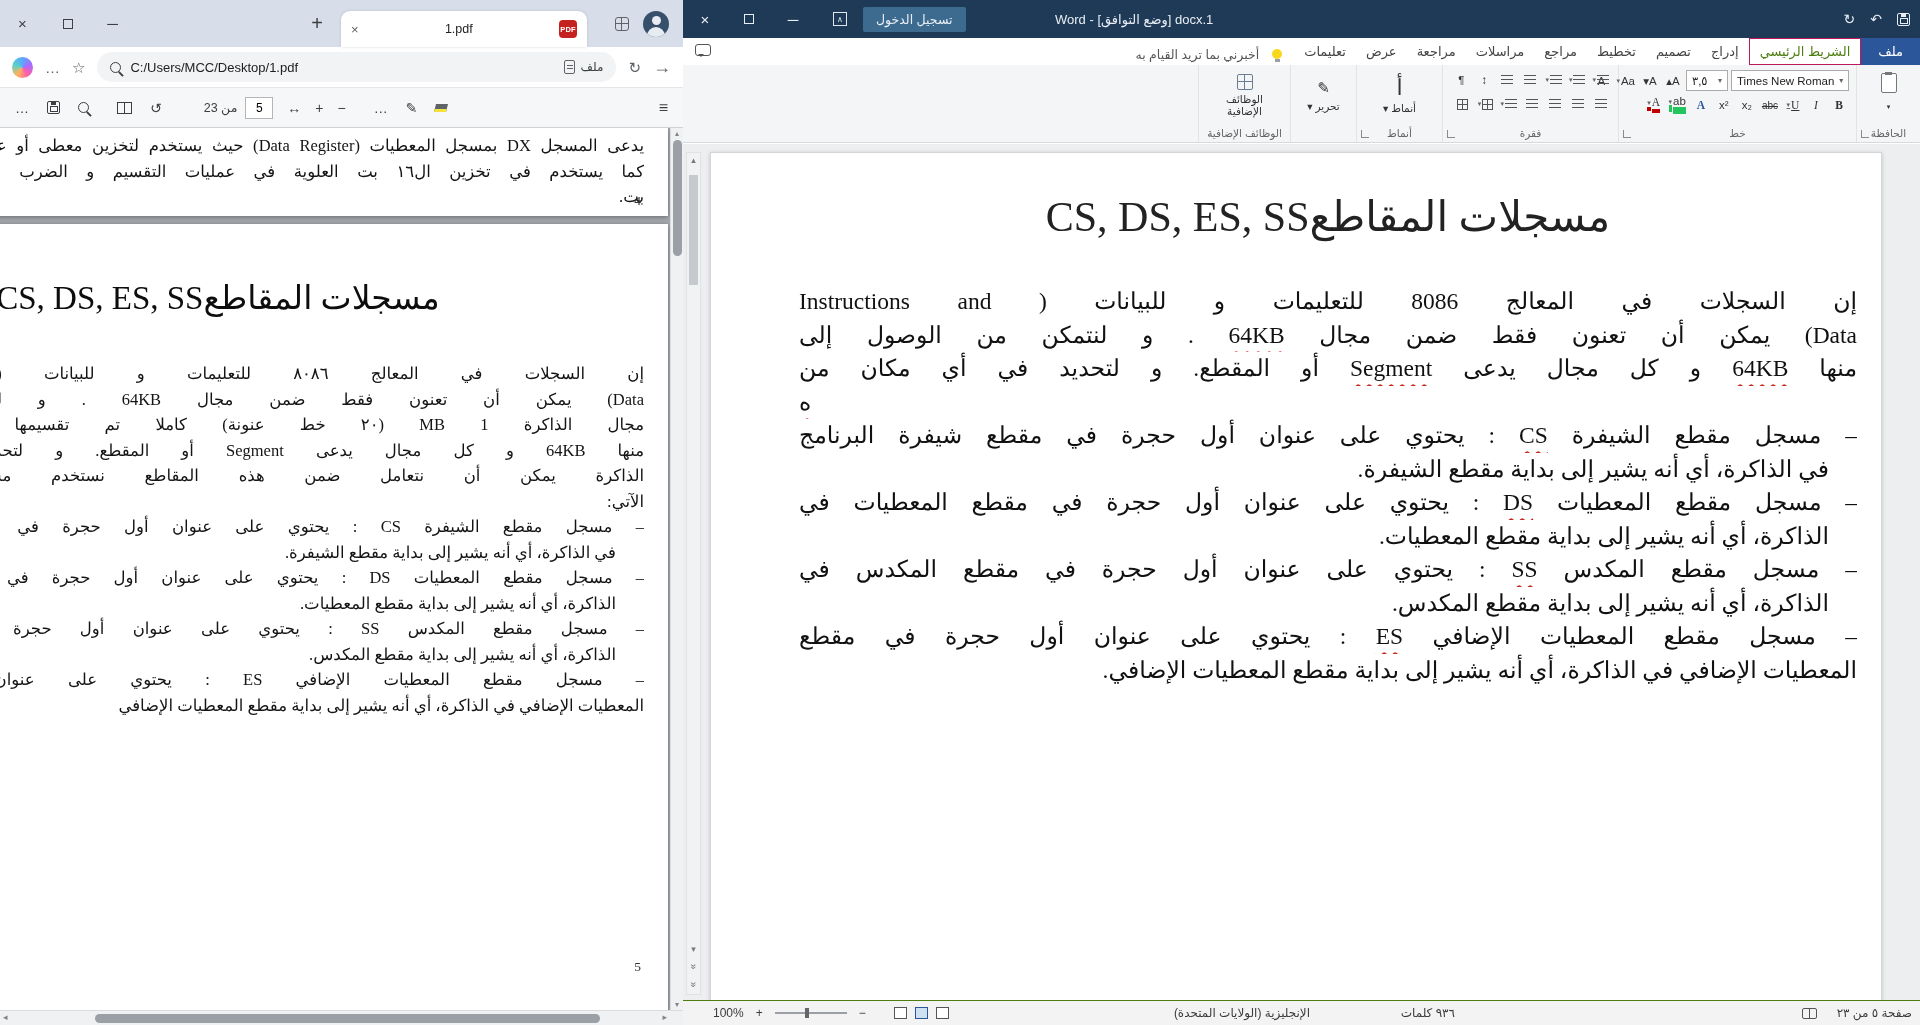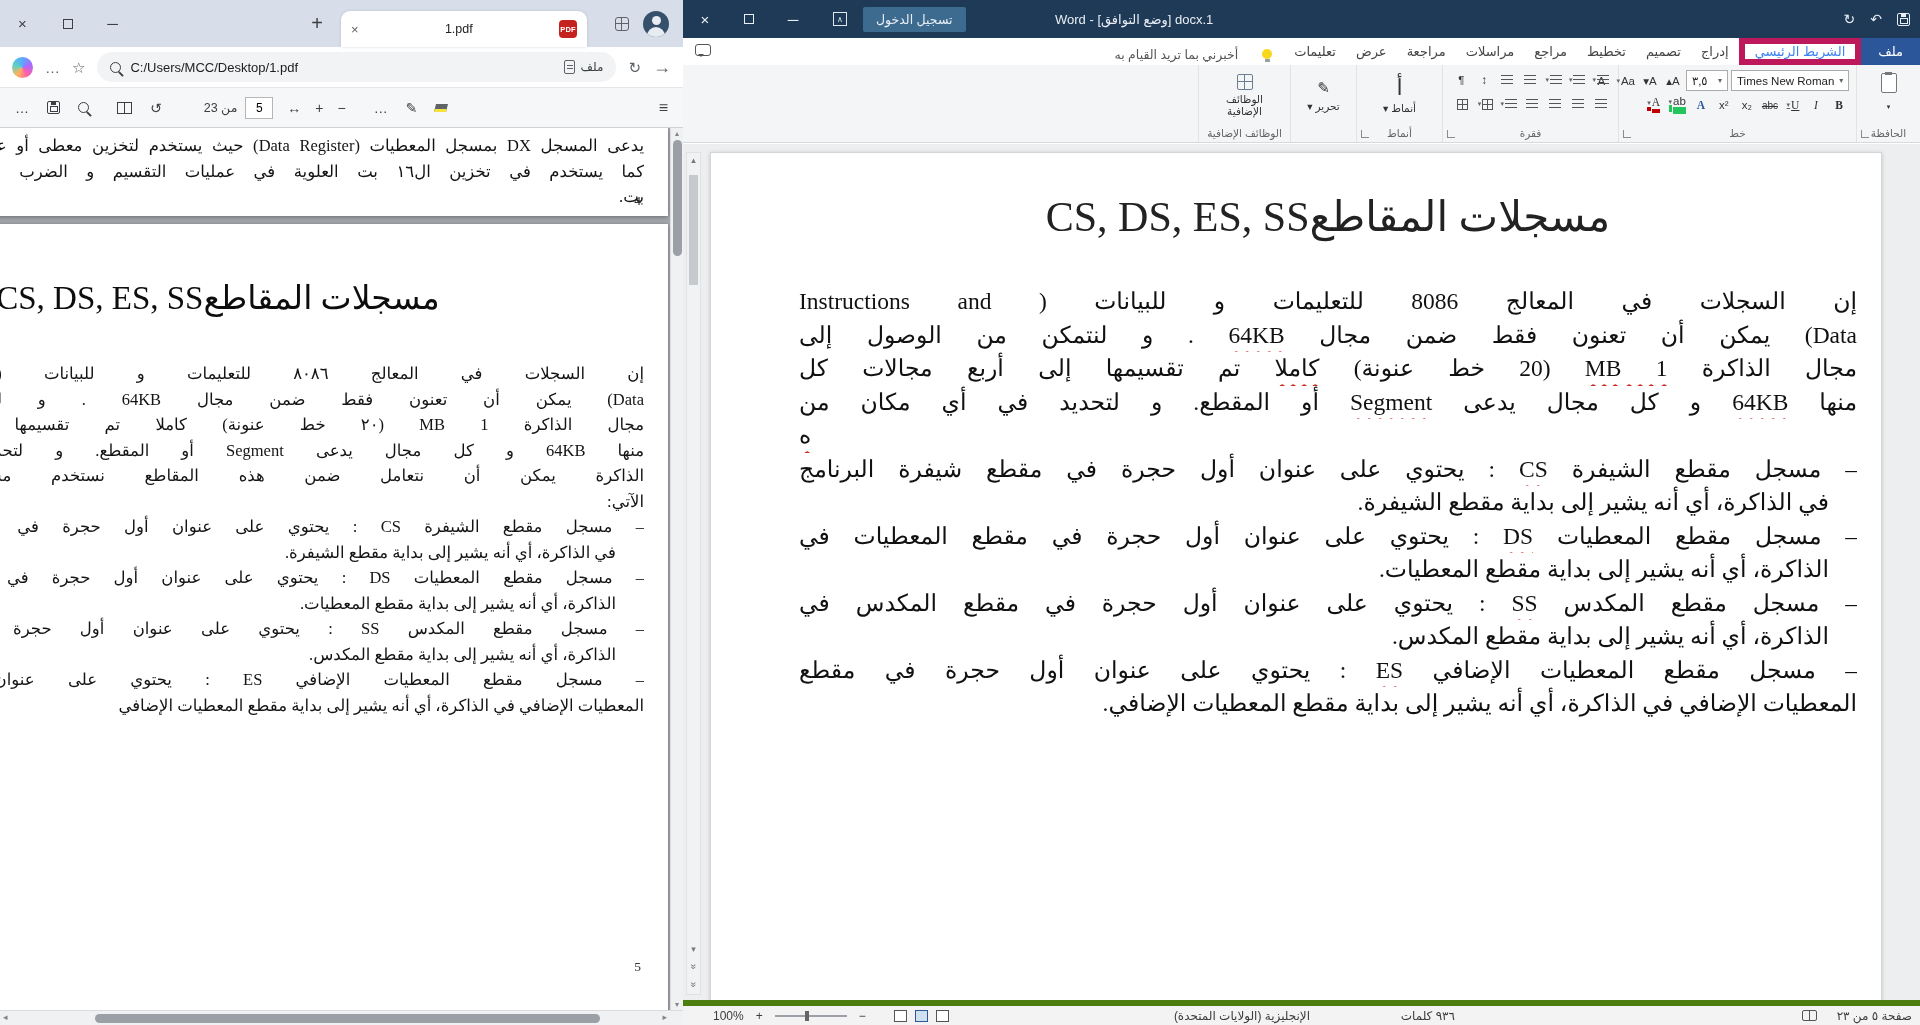--- a/index.html
+++ b/index.html
@@ -78,22 +78,22 @@
   .wt-text{position:absolute;left:372px;top:0;height:100%;display:flex;align-items:center;font-size:13px;direction:rtl;white-space:nowrap}
   .wt-qat{position:absolute;right:10px;top:0;height:100%;display:flex;align-items:center;gap:15px;font-size:14px;color:#e9eef4}
   .i-save.w{border-color:#e9eef4}
   .i-save.w::before{background:#e9eef4}
   .i-save.w::after{border-color:#e9eef4}
 
   .w-tabs{height:27px;background:#fff;display:flex;direction:rtl;align-items:stretch;font-size:13px;color:#444;position:relative}
   .tabs-host{display:contents}
   .w-tab{padding:0 10px;display:flex;align-items:center;white-space:nowrap}
   .w-tab.file{background:#2b579a;color:#fff;padding:0 17px}
-  .w-tab.active{color:#3b82f6;border:6px solid #be185d;background:#fff}
-  .tellme{display:flex;align-items:center;gap:24px;color:#555;padding:16px 12px;font-size:12.5px;white-space:nowrap}
+  .w-tab.active{color:#4d7c0f;border:1px solid #be185d;background:#fff}
+  .tellme{display:flex;align-items:center;gap:13px;color:#555;padding:16px 12px;font-size:12.5px;white-space:nowrap}
   .i-bulb{width:10px;height:10px;border-radius:50%;background:#f9d71c;position:relative}
   .i-bulb::after{content:"";position:absolute;bottom:-3px;left:2.5px;width:5px;height:3px;background:#9aa0a6}
   .i-comment{position:absolute;left:12px;top:6px;width:16px;height:12px;border:1.4px solid #555;border-radius:3px}
   .i-comment::after{content:"";position:absolute;bottom:-5px;left:2px;border:3px solid transparent;border-top-color:#555}
 
   .w-ribbon{height:78px;background:#f4f5f7;border-bottom:1px solid #d8d9db;display:flex;direction:rtl;align-items:stretch}
   .rgroup{display:flex;flex-direction:column;border-left:1px solid #e2e3e5}
   .rg-body{flex:1;padding:5px 7px;display:flex;gap:4px}
   .rg-col{flex-direction:column;align-items:center;justify-content:center}
   .rg-label{height:17px;display:flex;align-items:center;justify-content:center;font-size:10.5px;color:#666;position:relative;padding:0 14px 2px;white-space:nowrap;overflow:hidden}
@@ -124,21 +124,21 @@
   .w-vthumb{position:absolute;top:22px;left:2px;width:9px;height:110px;background:#c6c9cd}
   .w-varr{position:absolute;left:0;width:100%;text-align:center;font-size:9px;color:#777}
   .chev{position:absolute;left:0;width:100%;text-align:center;font-size:10px;color:#777;transform:rotate(90deg)}
   .w-page{position:absolute;left:27px;top:8px;width:1172px;height:1040px;background:#fff;border:1px solid #d4d5d7;box-shadow:0 1px 4px rgba(0,0,0,.18);padding:36px 24px 0 88px}
   .doc-rtl{direction:rtl;color:#111}
   .doc-title{font-size:42px;line-height:56px;text-align:center;white-space:nowrap;margin-bottom:40px;direction:rtl}
   .doc-lines{font-size:23.5px;line-height:33.5px}
   .sq-red{text-decoration-line:underline;text-decoration-style:wavy;text-decoration-color:#c9271c;text-decoration-thickness:2px;text-underline-offset:8px;text-decoration-skip-ink:none}
   .watermark{position:absolute;left:12px;top:760px;font-size:66px;font-weight:bold;color:#6f767d;opacity:.45;direction:rtl;z-index:5}
 
-  .w-status{position:absolute;left:0;right:0;bottom:0;height:25px;background:#f3f3f4;border-top:6px solid #4d7c0f;font-size:12px;color:#3b3b3b}
+  .w-status{position:absolute;left:0;right:0;bottom:0;height:25px;background:#f3f3f4;border-top:1px solid #4d7c0f;font-size:12px;color:#3b3b3b}
   .st-left{position:absolute;left:30px;top:0;height:100%;display:flex;align-items:center;gap:12px}
   .zoom-track{width:72px;height:2px;background:#9aa0a6;position:relative}
   .zoom-thumb{position:absolute;left:30px;top:-4px;width:4px;height:10px;background:#666}
   .views{display:flex;gap:8px;align-items:center;margin-left:16px}
   .v-ic{width:13px;height:12px;border:1px solid #555;background:#fff}
   .v-ic.sel{background:#cfe0f0;border-color:#2b579a}
   .st-item{position:absolute;top:0;height:100%;display:flex;align-items:center;direction:rtl;white-space:nowrap}
   .i-book{width:15px;height:11px;border:1.3px solid #555;border-radius:2px;background:linear-gradient(#555,#555) center/1px 100% no-repeat}
 </style>
 </head>
@@ -445,21 +445,20 @@
           </div>
       </div>
     </div>
 
     <div class="w-docarea">
       <div class="w-page ser">
         <div class="doc-title">مسجلات المقاطعCS, DS, ES, SS</div>
         <div class="doc-lines doc-rtl">
             <div class="tline"><span>إن السجلات في المعالج 8086 للتعليمات و للبيانات ( Instructions and</span></div>
             <div class="tline"><span>Data) يمكن أن تعنون فقط ضمن مجال </span><span class="sq-red">64KB</span><span> . و لنتمكن من الوصول إلى</span></div>
-            <div class="tline"><span>مجال الذاكرة </span><span class="sq-red">1 MB</span><span> (20 خط عنونة) </span><span class="sq-red">كاملا</span><span> تم تقسيمها إلى أربع مجالات كل</span></div>
             <div class="tline"><span>منها </span><span class="sq-red">64KB</span><span> و كل مجال يدعى </span><span class="sq-red">Segment</span><span> أو المقطع. و لتحديد في أي مكان من</span></div>
             <div class="tline lastleft"><span class="sq-red">ه</span></div>
             <div class="tline"><span>– مسجل مقطع الشيفرة </span><span class="sq-red">CS</span><span> : يحتوي على عنوان أول حجرة في مقطع شيفرة البرنامج</span></div>
             <div class="tline last ind"><span>في الذاكرة، أي أنه يشير إلى بداية مقطع الشيفرة.</span></div>
             <div class="tline"><span>– مسجل مقطع المعطيات </span><span class="sq-red">DS</span><span> : يحتوي على عنوان أول حجرة في مقطع المعطيات في</span></div>
             <div class="tline last ind"><span>الذاكرة، أي أنه يشير إلى بداية مقطع المعطيات.</span></div>
             <div class="tline"><span>– مسجل مقطع المكدس </span><span class="sq-red">SS</span><span> : يحتوي على عنوان أول حجرة في مقطع المكدس في</span></div>
             <div class="tline last ind"><span>الذاكرة، أي أنه يشير إلى بداية مقطع المكدس.</span></div>
             <div class="tline"><span>– مسجل مقطع المعطيات الإضافي </span><span class="sq-red">ES</span><span> : يحتوي على عنوان أول حجرة في مقطع</span></div>
             <div class="tline last"><span>المعطيات الإضافي في الذاكرة، أي أنه يشير إلى بداية مقطع المعطيات الإضافي.</span></div>

